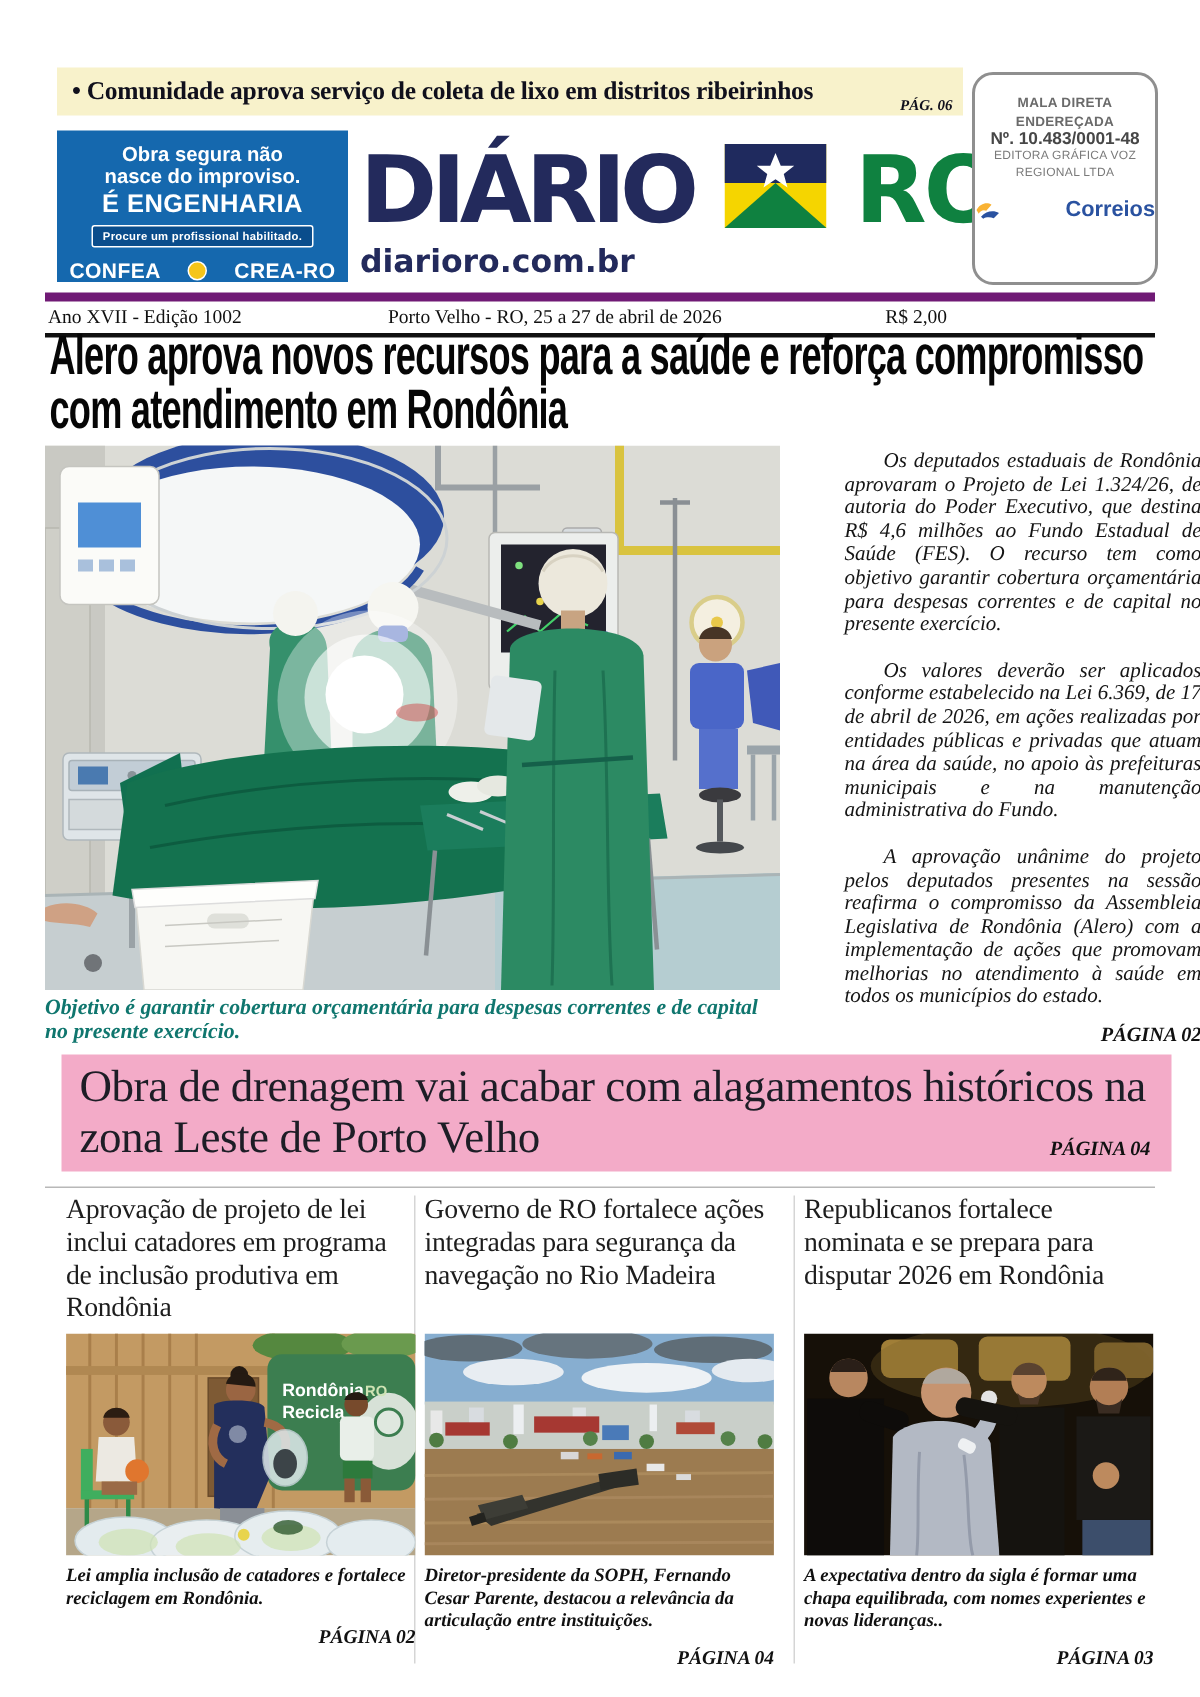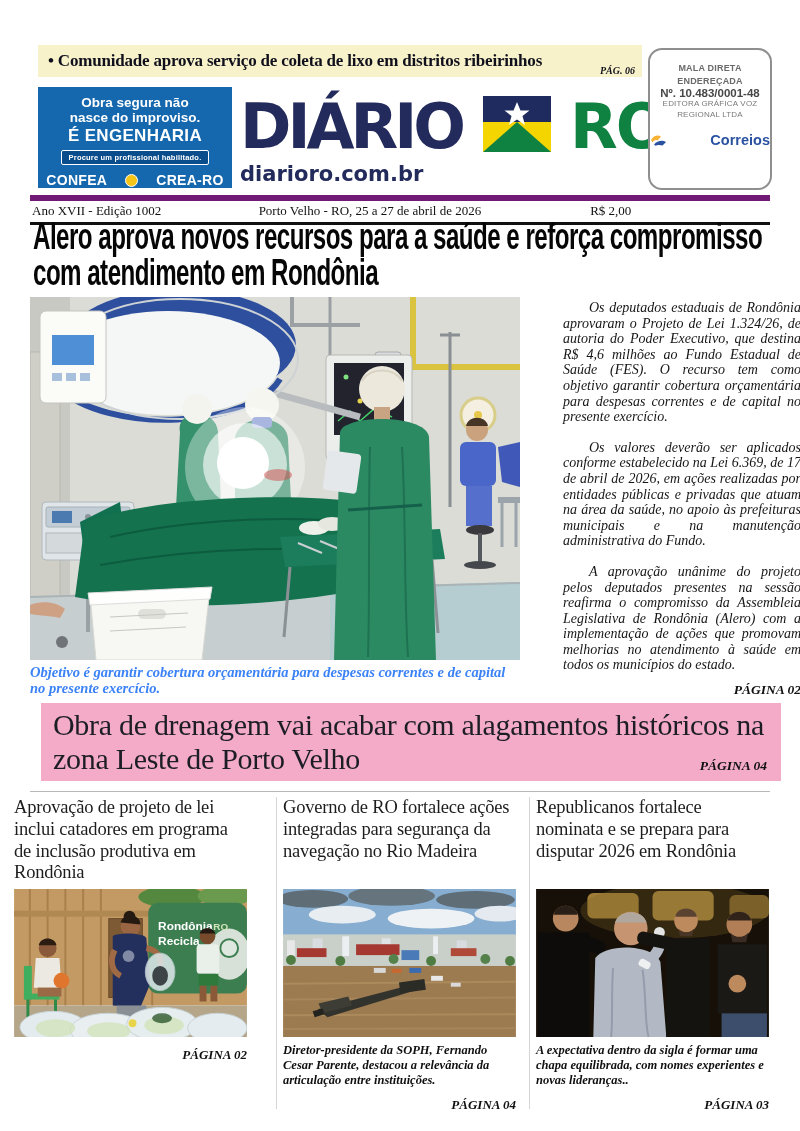--- a/index.html
+++ b/index.html
@@ -55,40 +55,40 @@
   .dl-right{flex:1;text-align:left;padding-left:78px;}
 
   
   .main-headline{position:absolute;left:33px;top:219px;width:740px;height:76px;}
   .main-headline .inner{display:block;width:1135px;transform:scaleX(.652);transform-origin:0 0;
         font-family:"Liberation Sans",sans-serif;font-weight:700;font-size:37px;line-height:36px;
         color:#060606;letter-spacing:-0.8px;}
 
   .main-photo{position:absolute;left:30px;top:297px;width:490px;height:363px;}
   .photo-caption{position:absolute;left:30px;top:664px;width:490px;
-                 font:italic bold 14.5px "Liberation Serif",serif;line-height:1.12;color:#3b82f6;}
+                 font:italic bold 14.5px "Liberation Serif",serif;line-height:1.12;color:#0f766e;}
 
   .article{position:absolute;left:532px;top:300px;width:238px;margin-left:31px;}
   .article p{margin:0 0 15px;font:italic 14px "Liberation Serif",serif;line-height:15.6px;
              text-align:justify;text-indent:26px;color:#151515;}
   .article .pref{text-align:right;font:italic bold 13.5px "Liberation Serif",serif;margin-top:-6px;}
 
   
   .pink-banner{position:absolute;left:30px;top:703px;width:740px;height:78px;background:#f3abc8;
                box-sizing:border-box;padding:5px 12px;margin-left:11px;}
   .pink-headline{font-family:"Liberation Serif",serif;font-size:30px;line-height:1.12;color:#1d1d26;
                  letter-spacing:-0.3px;}
   .pink-banner .pref{position:absolute;right:14px;bottom:7px;font:italic bold 13.5px "Liberation Serif",serif;}
 
   
   .bottom-rule{position:absolute;left:30px;top:791px;width:740px;border-top:1px solid #b8b8b8;}
   .bdiv{position:absolute;top:797px;height:312px;border-left:1px solid #d5d5d5;}
   .bdiv1{left:276px;} .bdiv2{left:529px;}
   .bcol{position:absolute;top:797px;width:233px;}
-  .bcol1{left:14px;} .bcol2{left:283px;} .bcol3{left:536px;}
+  .bcol1{left:44px;} .bcol2{left:283px;} .bcol3{left:536px;}
   .bheadline{font-family:"Liberation Serif",serif;font-size:18.5px;line-height:1.18;color:#1d1d1d;
              letter-spacing:-0.2px;min-height:90px;}
   .bphoto{width:233px;height:148px;display:block;margin-top:2px;}
   .bcaption{font:italic bold 12.5px "Liberation Serif",serif;line-height:1.18;margin-top:6px;color:#101010;}
   .bpref{text-align:right;font:italic bold 13px "Liberation Serif",serif;margin-top:10px;}
 </style>
 </head>
 <body>
 
 <div class="page">
@@ -362,20 +362,21 @@
         <ellipse cx="95" cy="143" rx="38" ry="17" fill="#e9eef0" stroke="#c6d2d6"></ellipse>
         <ellipse cx="150" cy="137" rx="36" ry="17" fill="#e6edef" stroke="#c6d2d6"></ellipse>
         <ellipse cx="206" cy="141" rx="30" ry="15" fill="#e4ecef" stroke="#c6d2d6"></ellipse>
         <ellipse cx="42" cy="141" rx="20" ry="9" fill="#cfe3b4" opacity="0.7"></ellipse>
         <ellipse cx="96" cy="144" rx="22" ry="9" fill="#cfe3b4" opacity="0.7"></ellipse>
         <ellipse cx="152" cy="138" rx="20" ry="9" fill="#cfe3b4" opacity="0.7"></ellipse>
         <ellipse cx="150" cy="131" rx="10" ry="5" fill="#2f5a2e" opacity="0.8"></ellipse>
         <circle cx="120" cy="136" r="4" fill="#e8d44c"></circle>
       </g>
     </svg>
+    <div class="bcaption">Lei amplia inclusão de catadores e fortalece reciclagem em Rondônia.</div>
     <div class="bpref">PÁGINA 02</div>
   </div>
 
   <div class="bcol bcol2">
     <div class="bheadline">Governo de RO fortalece ações integradas para segurança da navegação no Rio Madeira</div>
     <svg class="bphoto" viewBox="0 0 236 150">
       <rect x="0" y="0" width="236" height="48" fill="#87aed0"></rect>
       <ellipse cx="30" cy="10" rx="36" ry="9" fill="#5f6d77"></ellipse>
       <ellipse cx="110" cy="7" rx="44" ry="10" fill="#66747e"></ellipse>
       <ellipse cx="195" cy="11" rx="40" ry="9" fill="#5f6d77"></ellipse>

